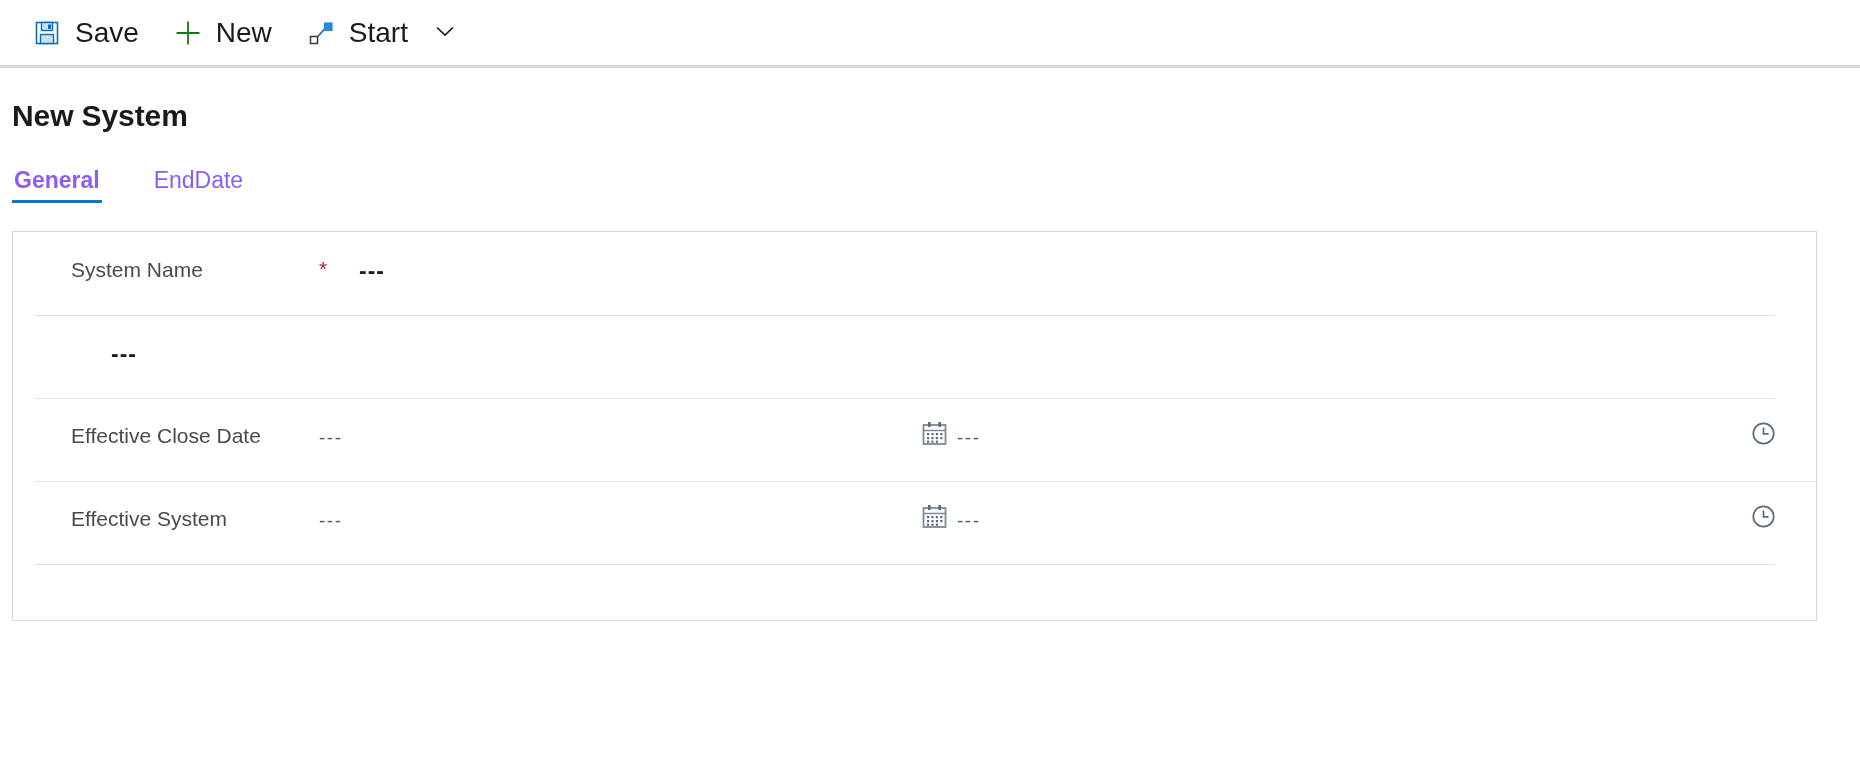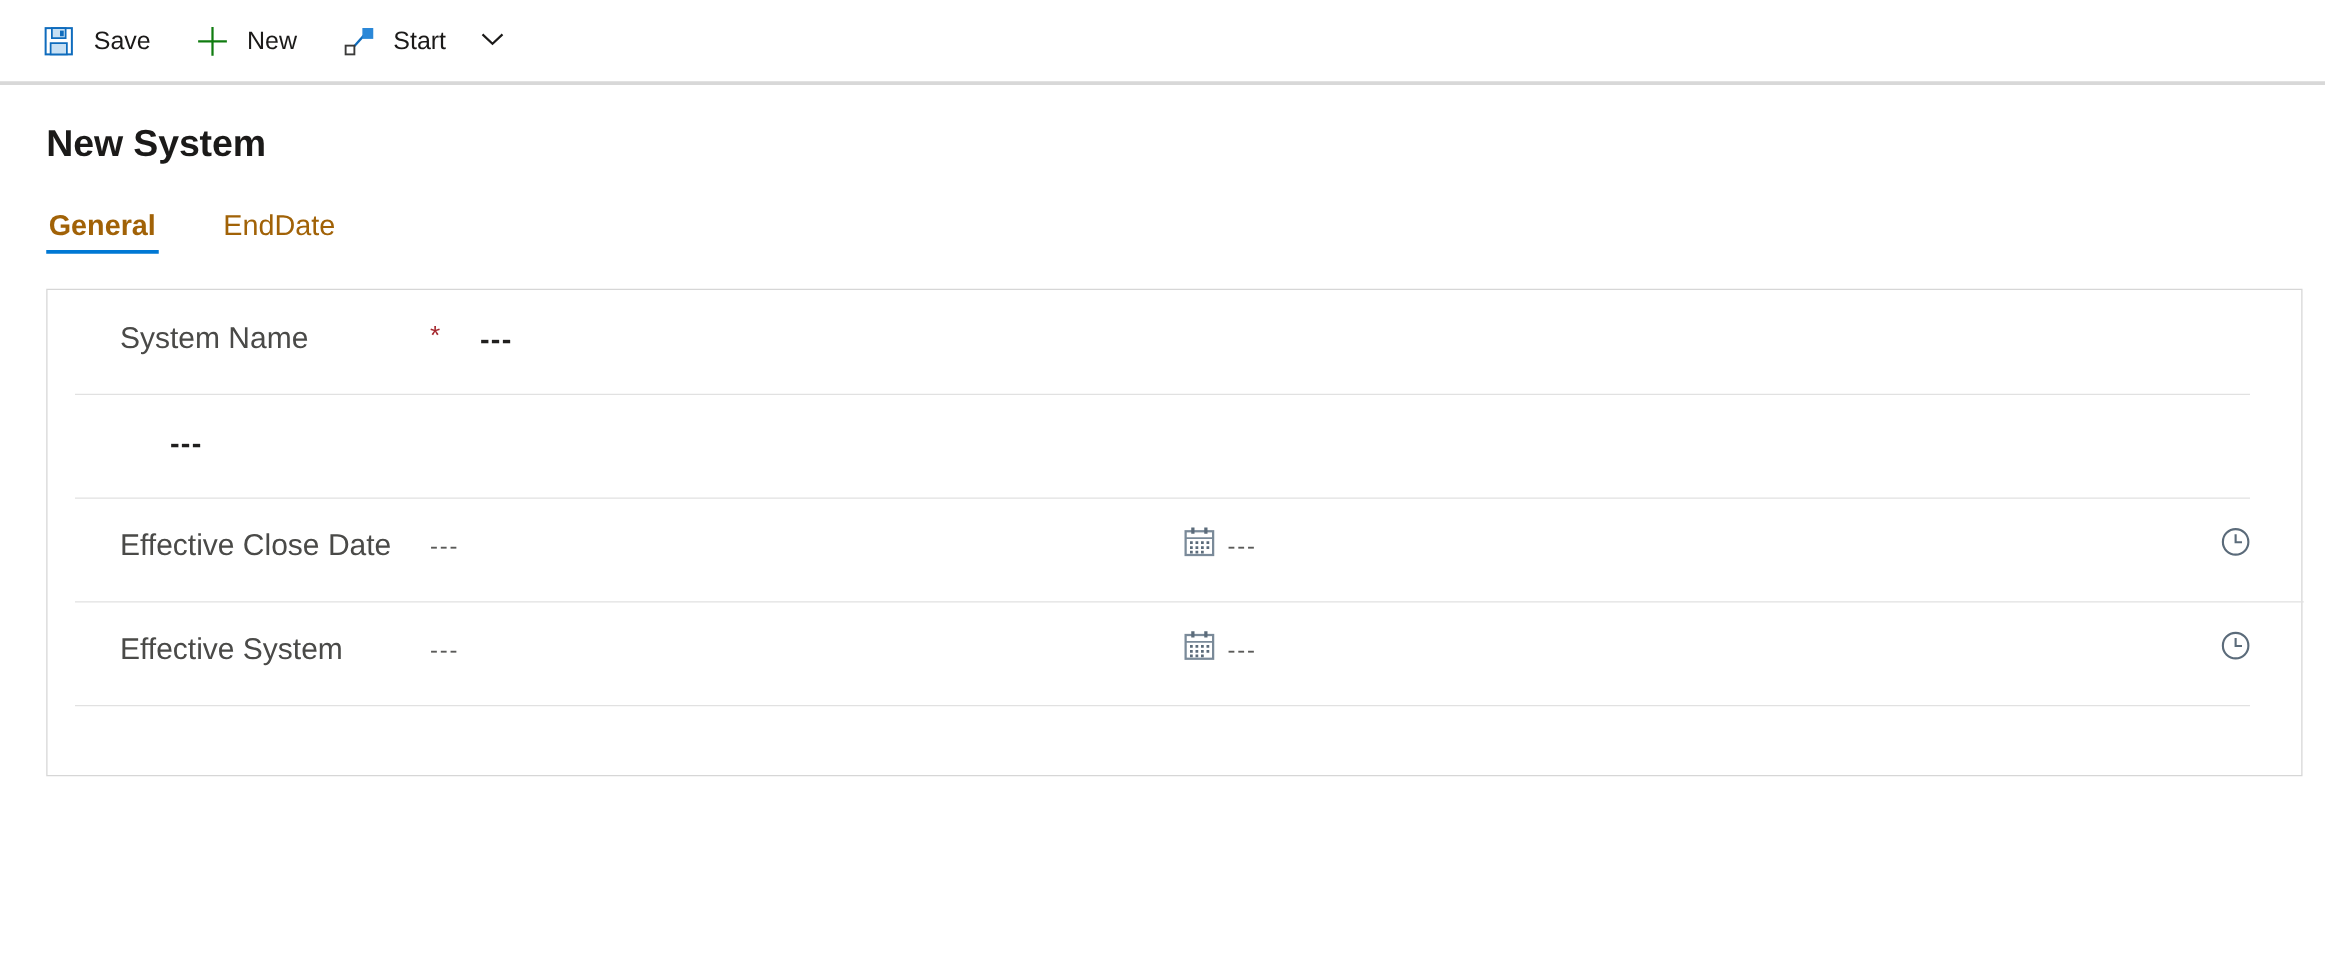--- a/index.html
+++ b/index.html
@@ -30,21 +30,21 @@
   .cmd-btn {
     display: flex;
     align-items: center;
     height: 48px;
     padding: 0 14px;
     margin-right: 6px;
     background: transparent;
     border: none;
     cursor: pointer;
     font-family: "Liberation Sans", sans-serif;
-    font-size: 20px;
+    font-size: 28px;
     color: #1b1a19;
     white-space: nowrap;
   }
   .cmd-ico {
     display: inline-flex;
     align-items: center;
     justify-content: center;
     width: 30px;
     height: 30px;
     margin-right: 13px;
@@ -58,41 +58,41 @@
     width: 42px;
     height: 48px;
     background: transparent;
     border: none;
     cursor: pointer;
     margin-left: -4px;
   }
 
   
   .page {
-    padding: 0 0 0 37px;
+    padding: 0 0 0 12px;
   }
   .page-title {
     font-size: 30px;
     font-weight: bold;
     color: #1b1a19;
     margin: 31px 0 0 0;
     letter-spacing: -0.1px;
   }
 
   
   .tabs {
     display: flex;
     align-items: flex-end;
     margin-top: 28px;
     height: 42px;
   }
   .tab {
     position: relative;
     font-size: 23px;
-    color: #a16207;
+    color: #8b5cf6;
     padding: 0 2px 11px 2px;
     margin-right: 50px;
     cursor: pointer;
     background: none;
     border: none;
     font-family: "Liberation Sans", sans-serif;
     line-height: 1;
     text-align: right;
   }
   .tab.active {
@@ -129,21 +129,21 @@
   .row-divider {
     position: absolute;
     left: 22px;
     height: 1px;
     background: #e1e1e1;
   }
 
   .field-label {
     width: 248px;
     flex: none;
-    font-size: 24px;
+    font-size: 21px;
     color: #4a4a48;
     padding-top: 26px;
     line-height: 1.1;
   }
   .req-star {
     width: 40px;
     flex: none;
     color: #a4262c;
     font-size: 21px;
     padding-top: 25px;

